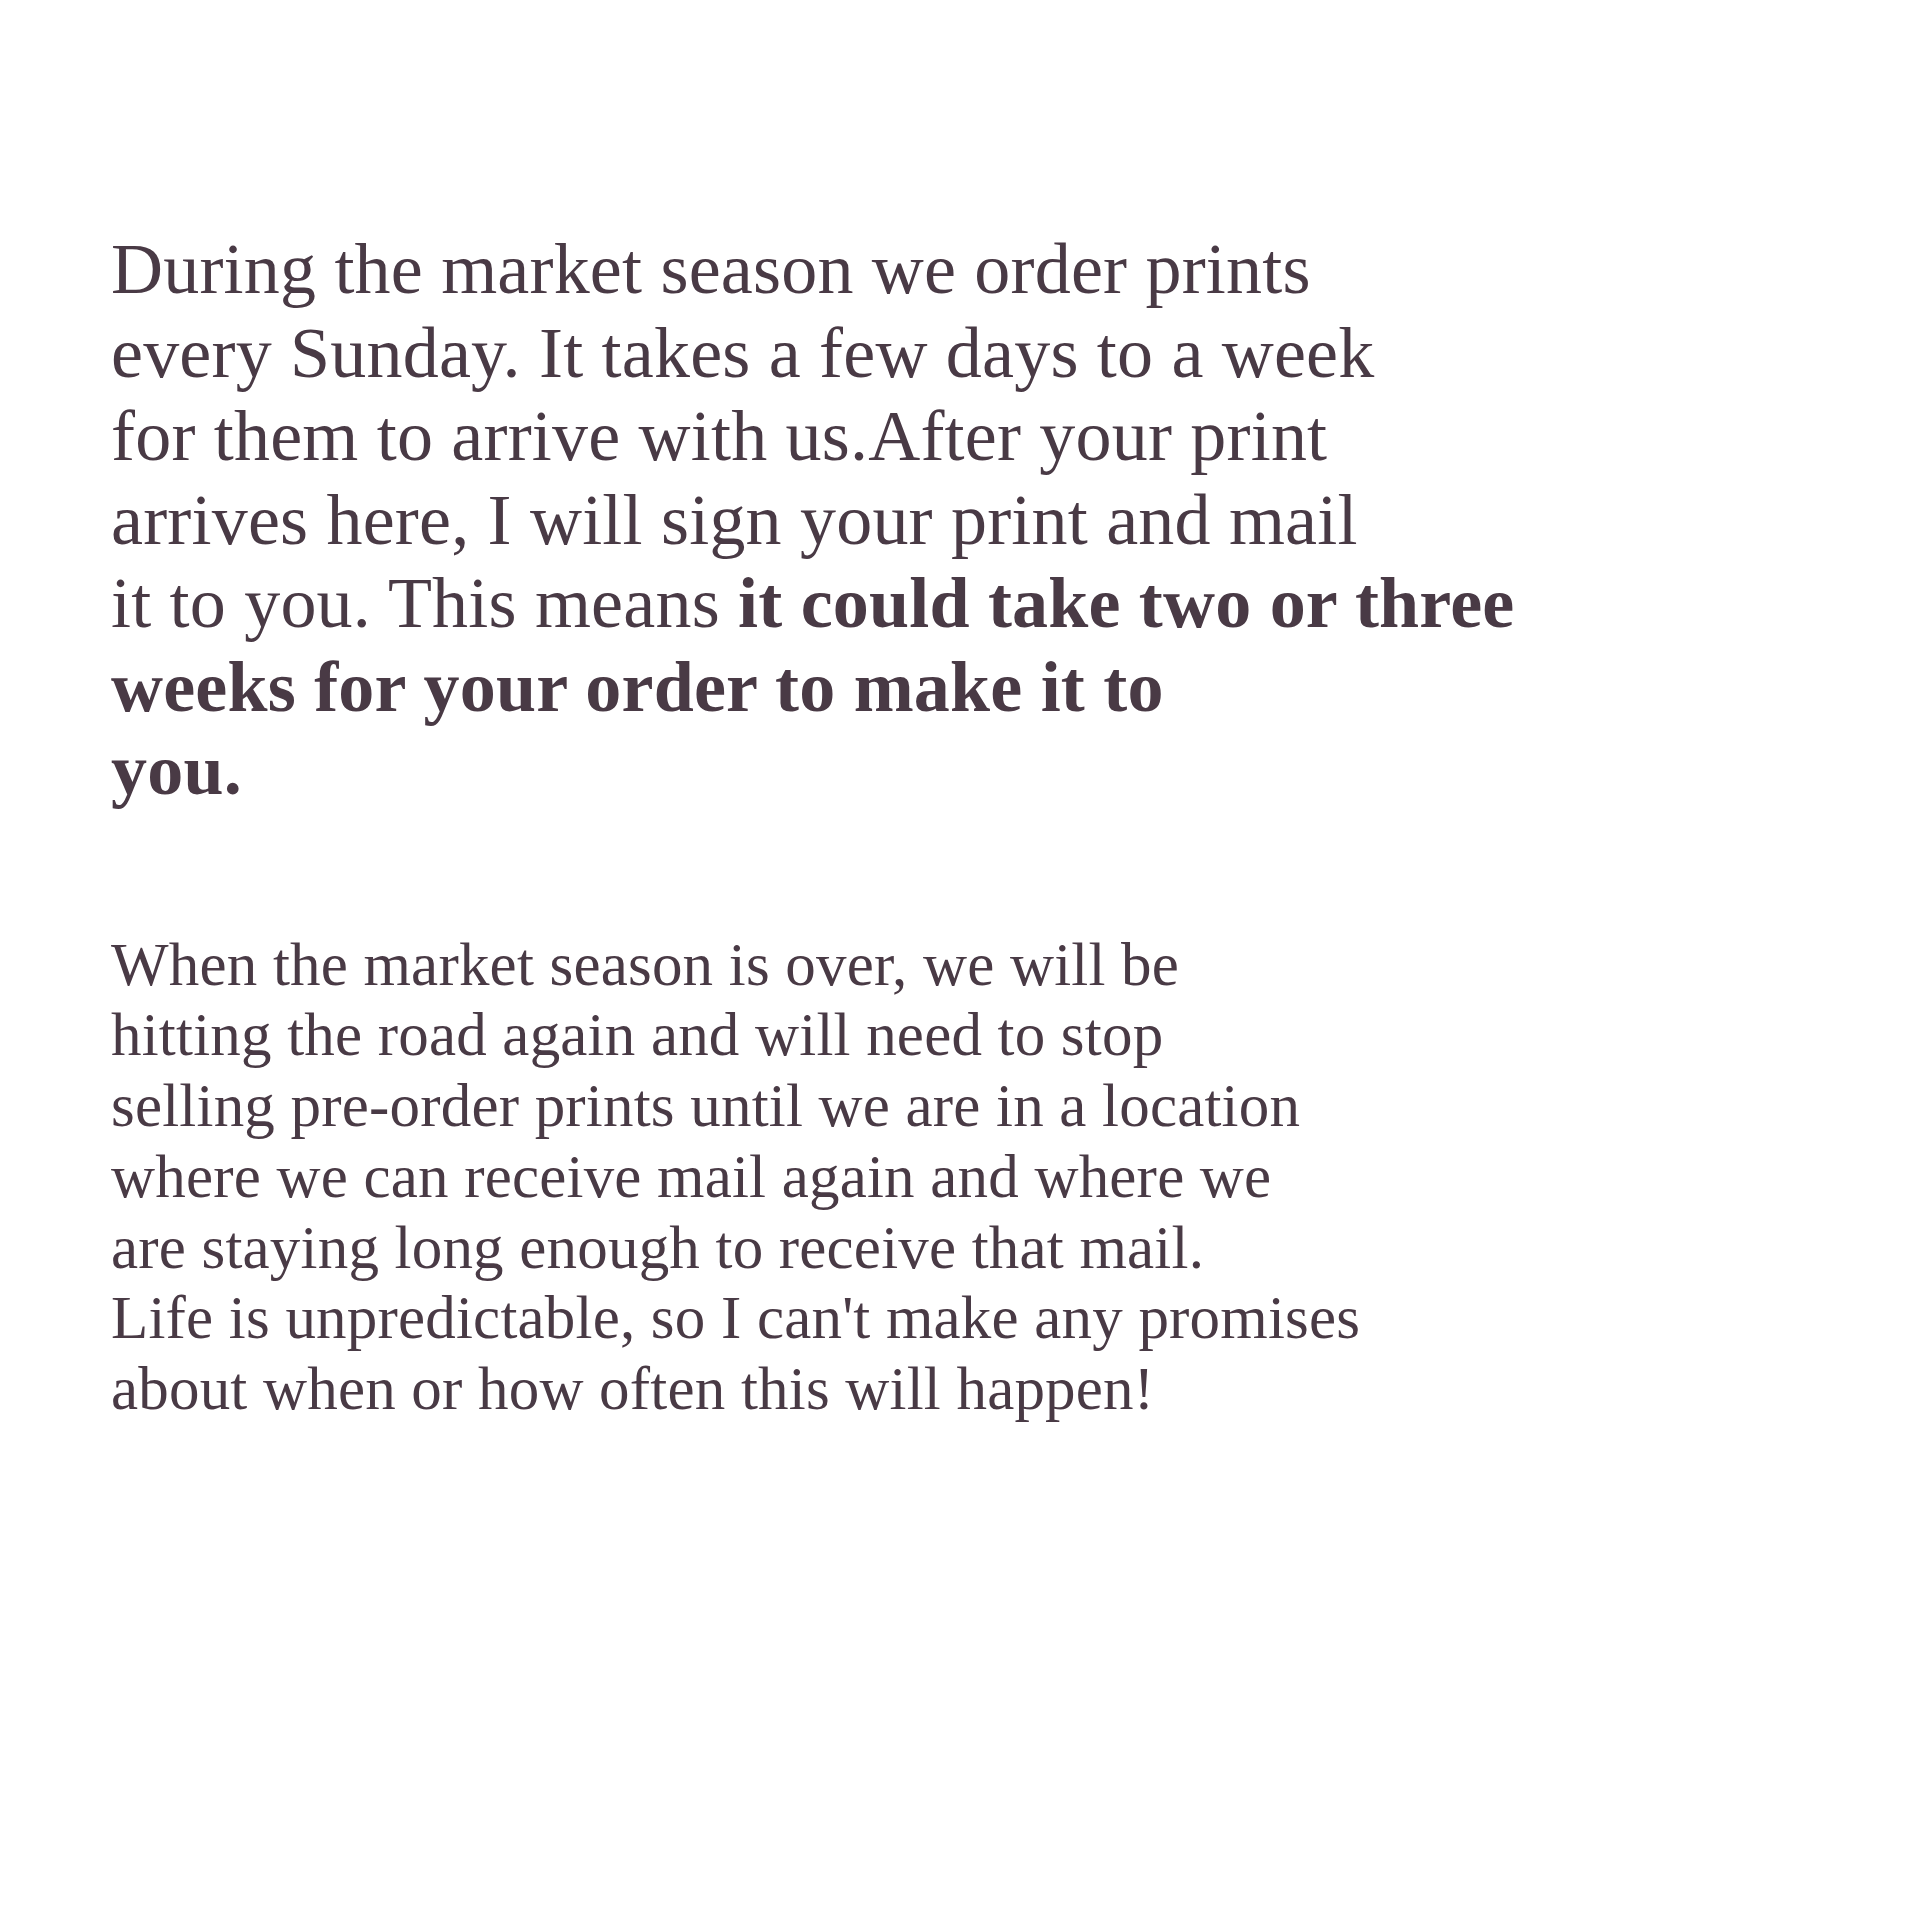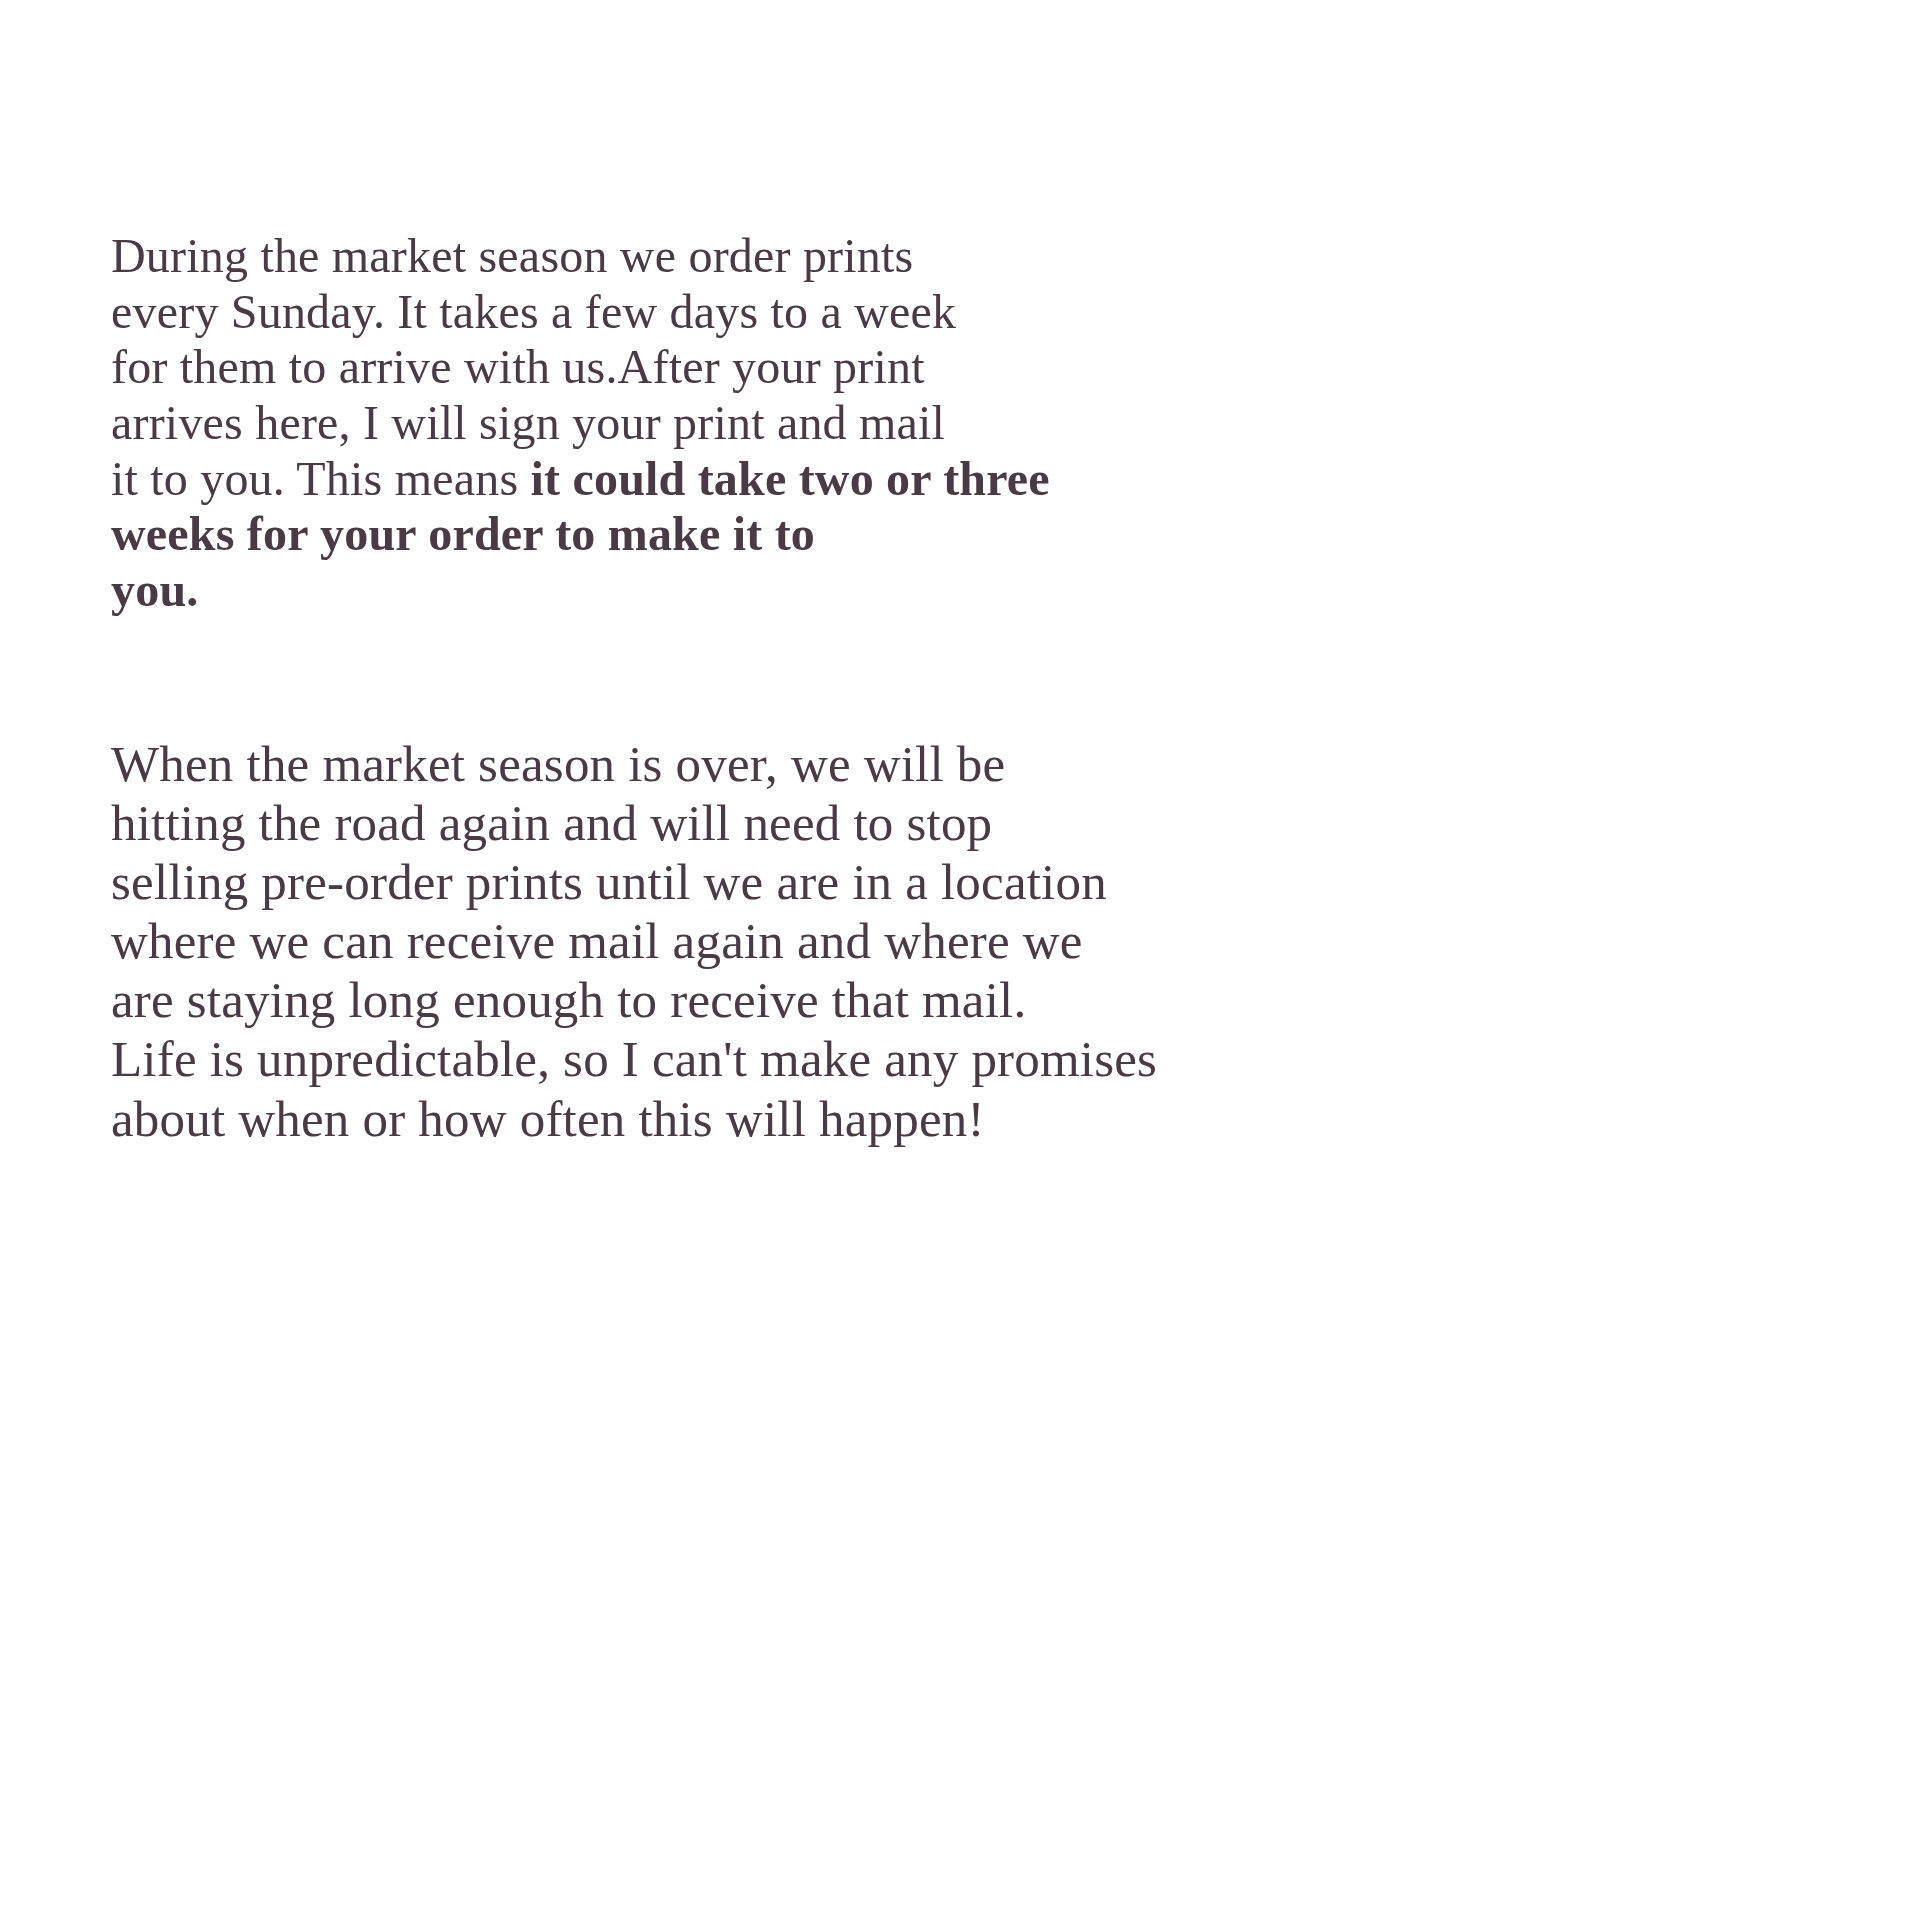--- a/index.html
+++ b/index.html
@@ -15,35 +15,35 @@
     overflow: hidden;
   }
   .page {
     box-sizing: border-box;
     width: 1927px;
     height: 1927px;
     background: #ffffff;
     padding: 228px 119px 0 111px;
   }
   .para {
-    font-size: 48px;
+    font-size: 72px;
     line-height: 1.16;
     color: #493a45;
     letter-spacing: 0.2px;
     white-space: pre-line;
     margin: 0;
   }
   .para .strong {
     font-weight: bold;
   }
   .gap {
     height: 117px;
   }
   .para2 {
-    font-size: 51px;
+    font-size: 61px;
     line-height: 1.16;
     color: #493a45;
     letter-spacing: 0.2px;
     white-space: pre-line;
     margin: 0;
   }
 </style>
 </head>
 <body>
 

